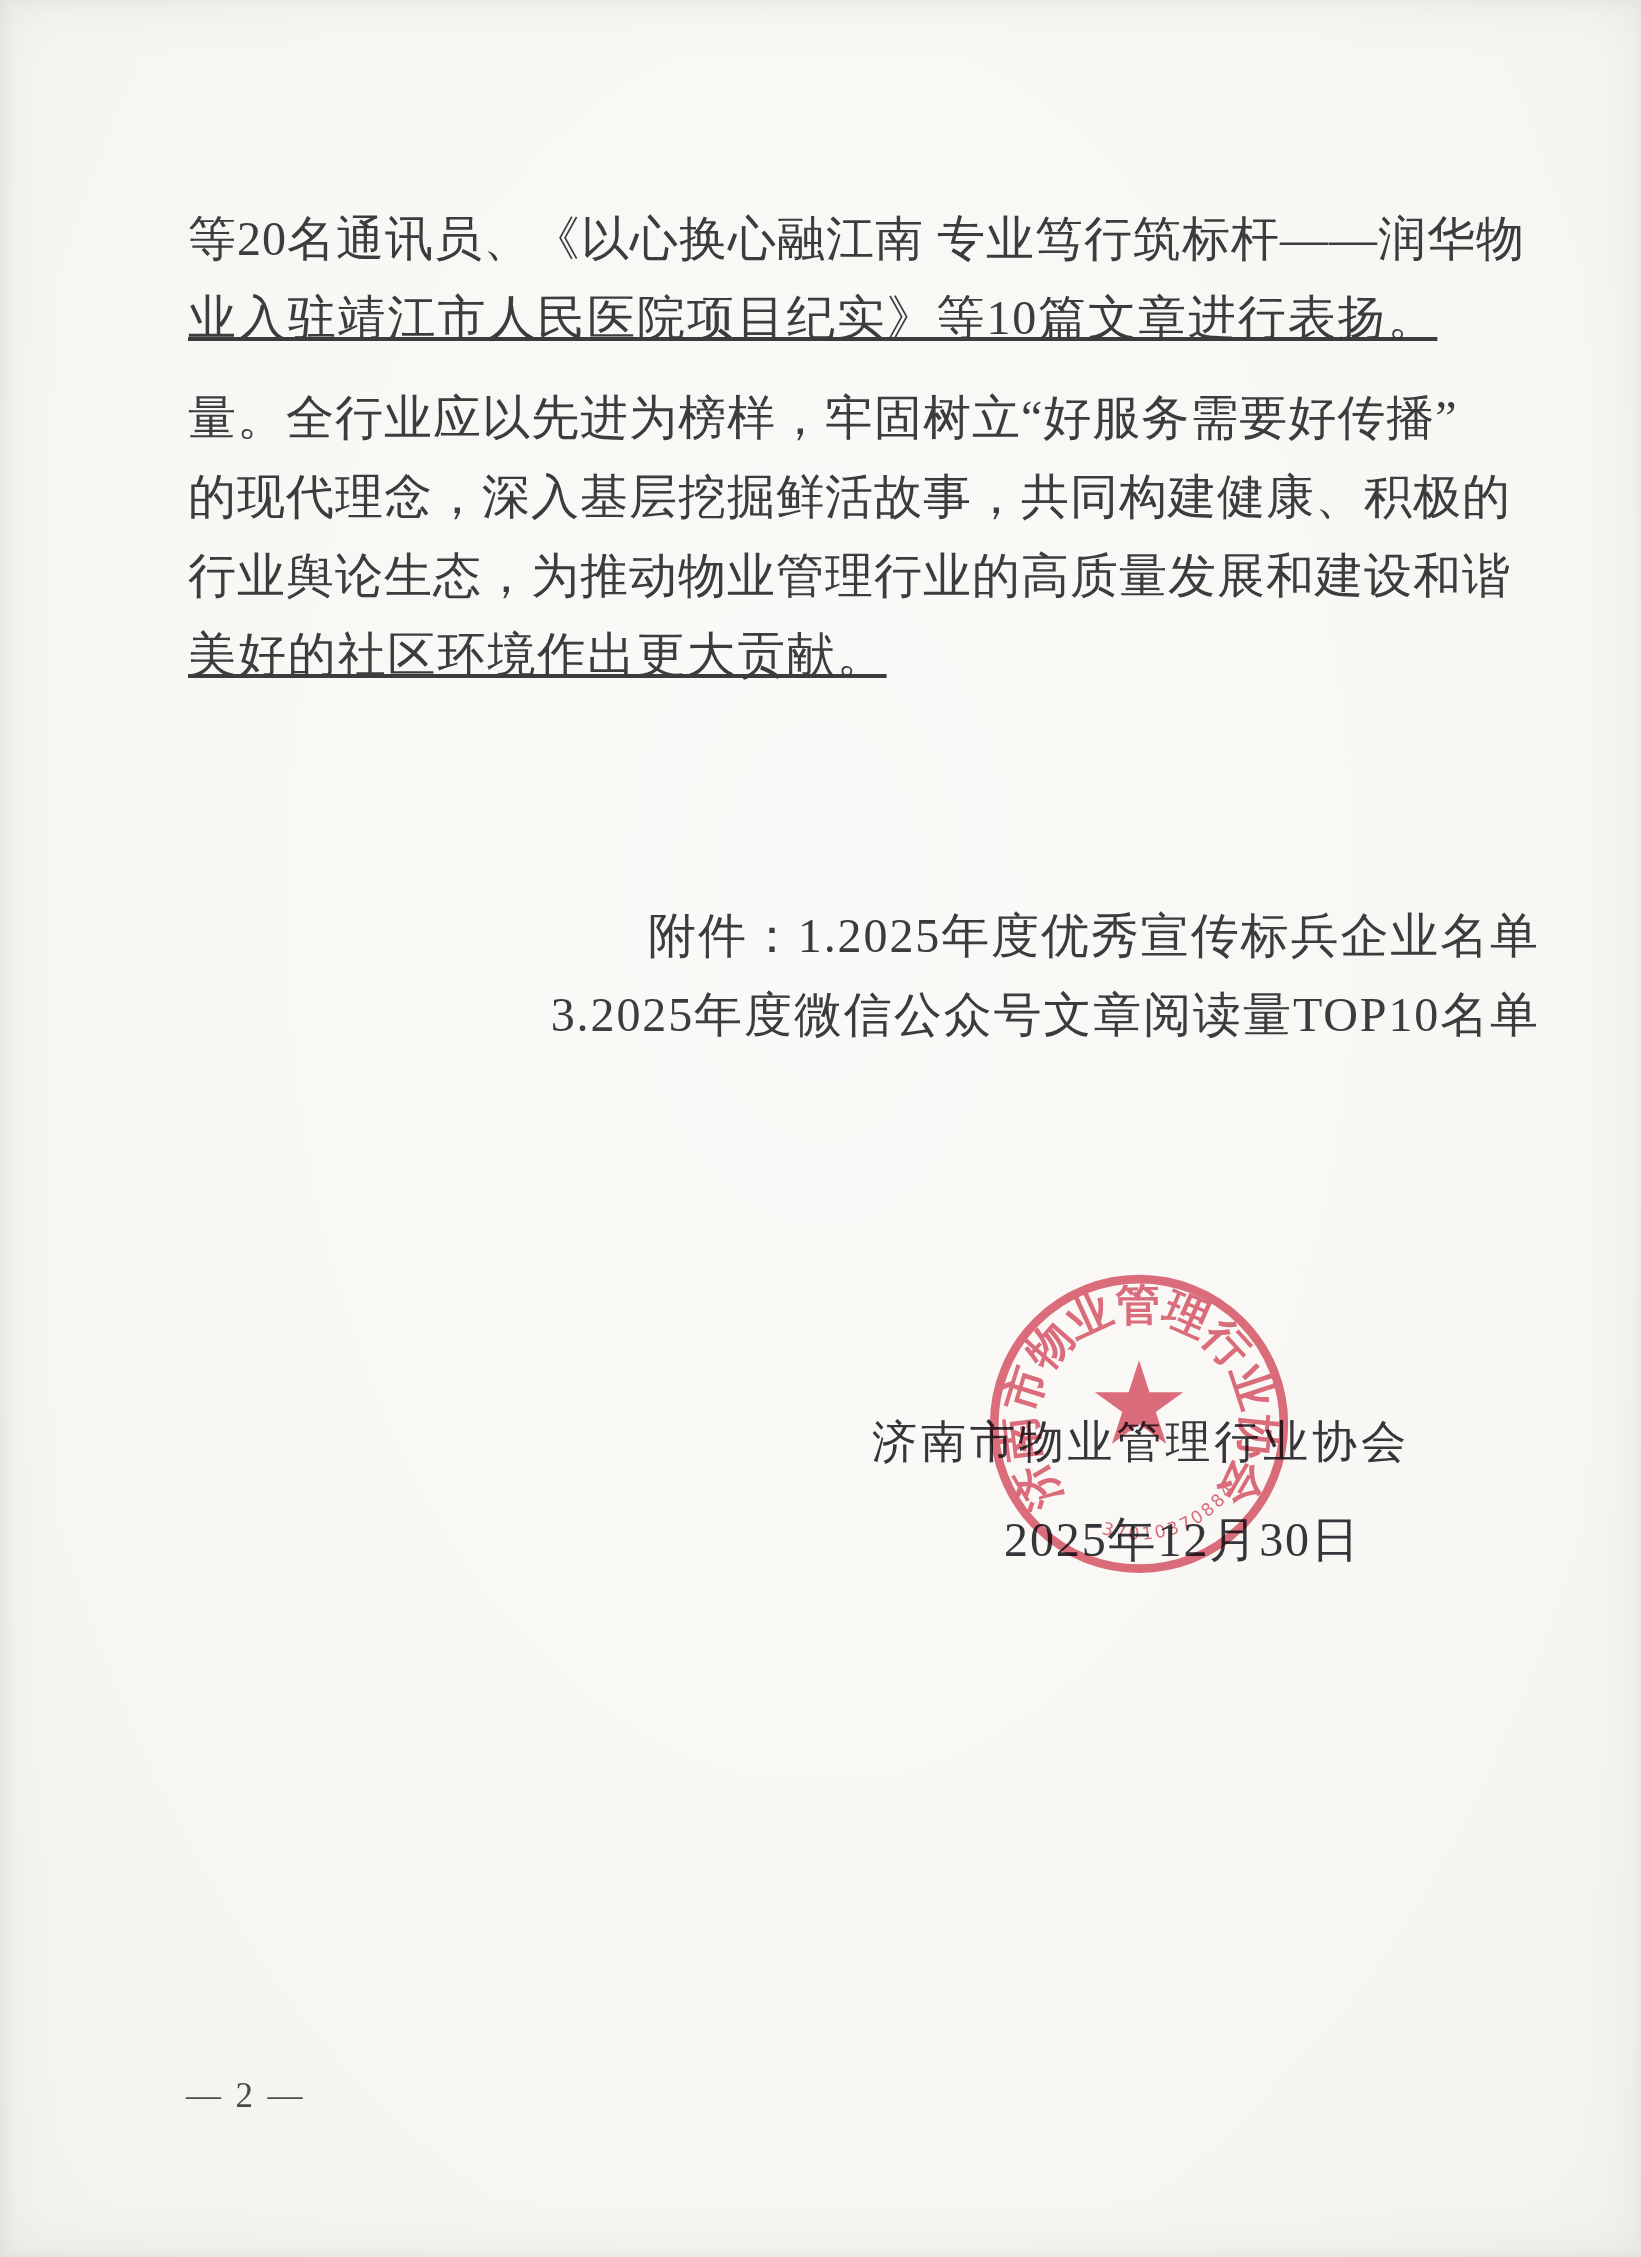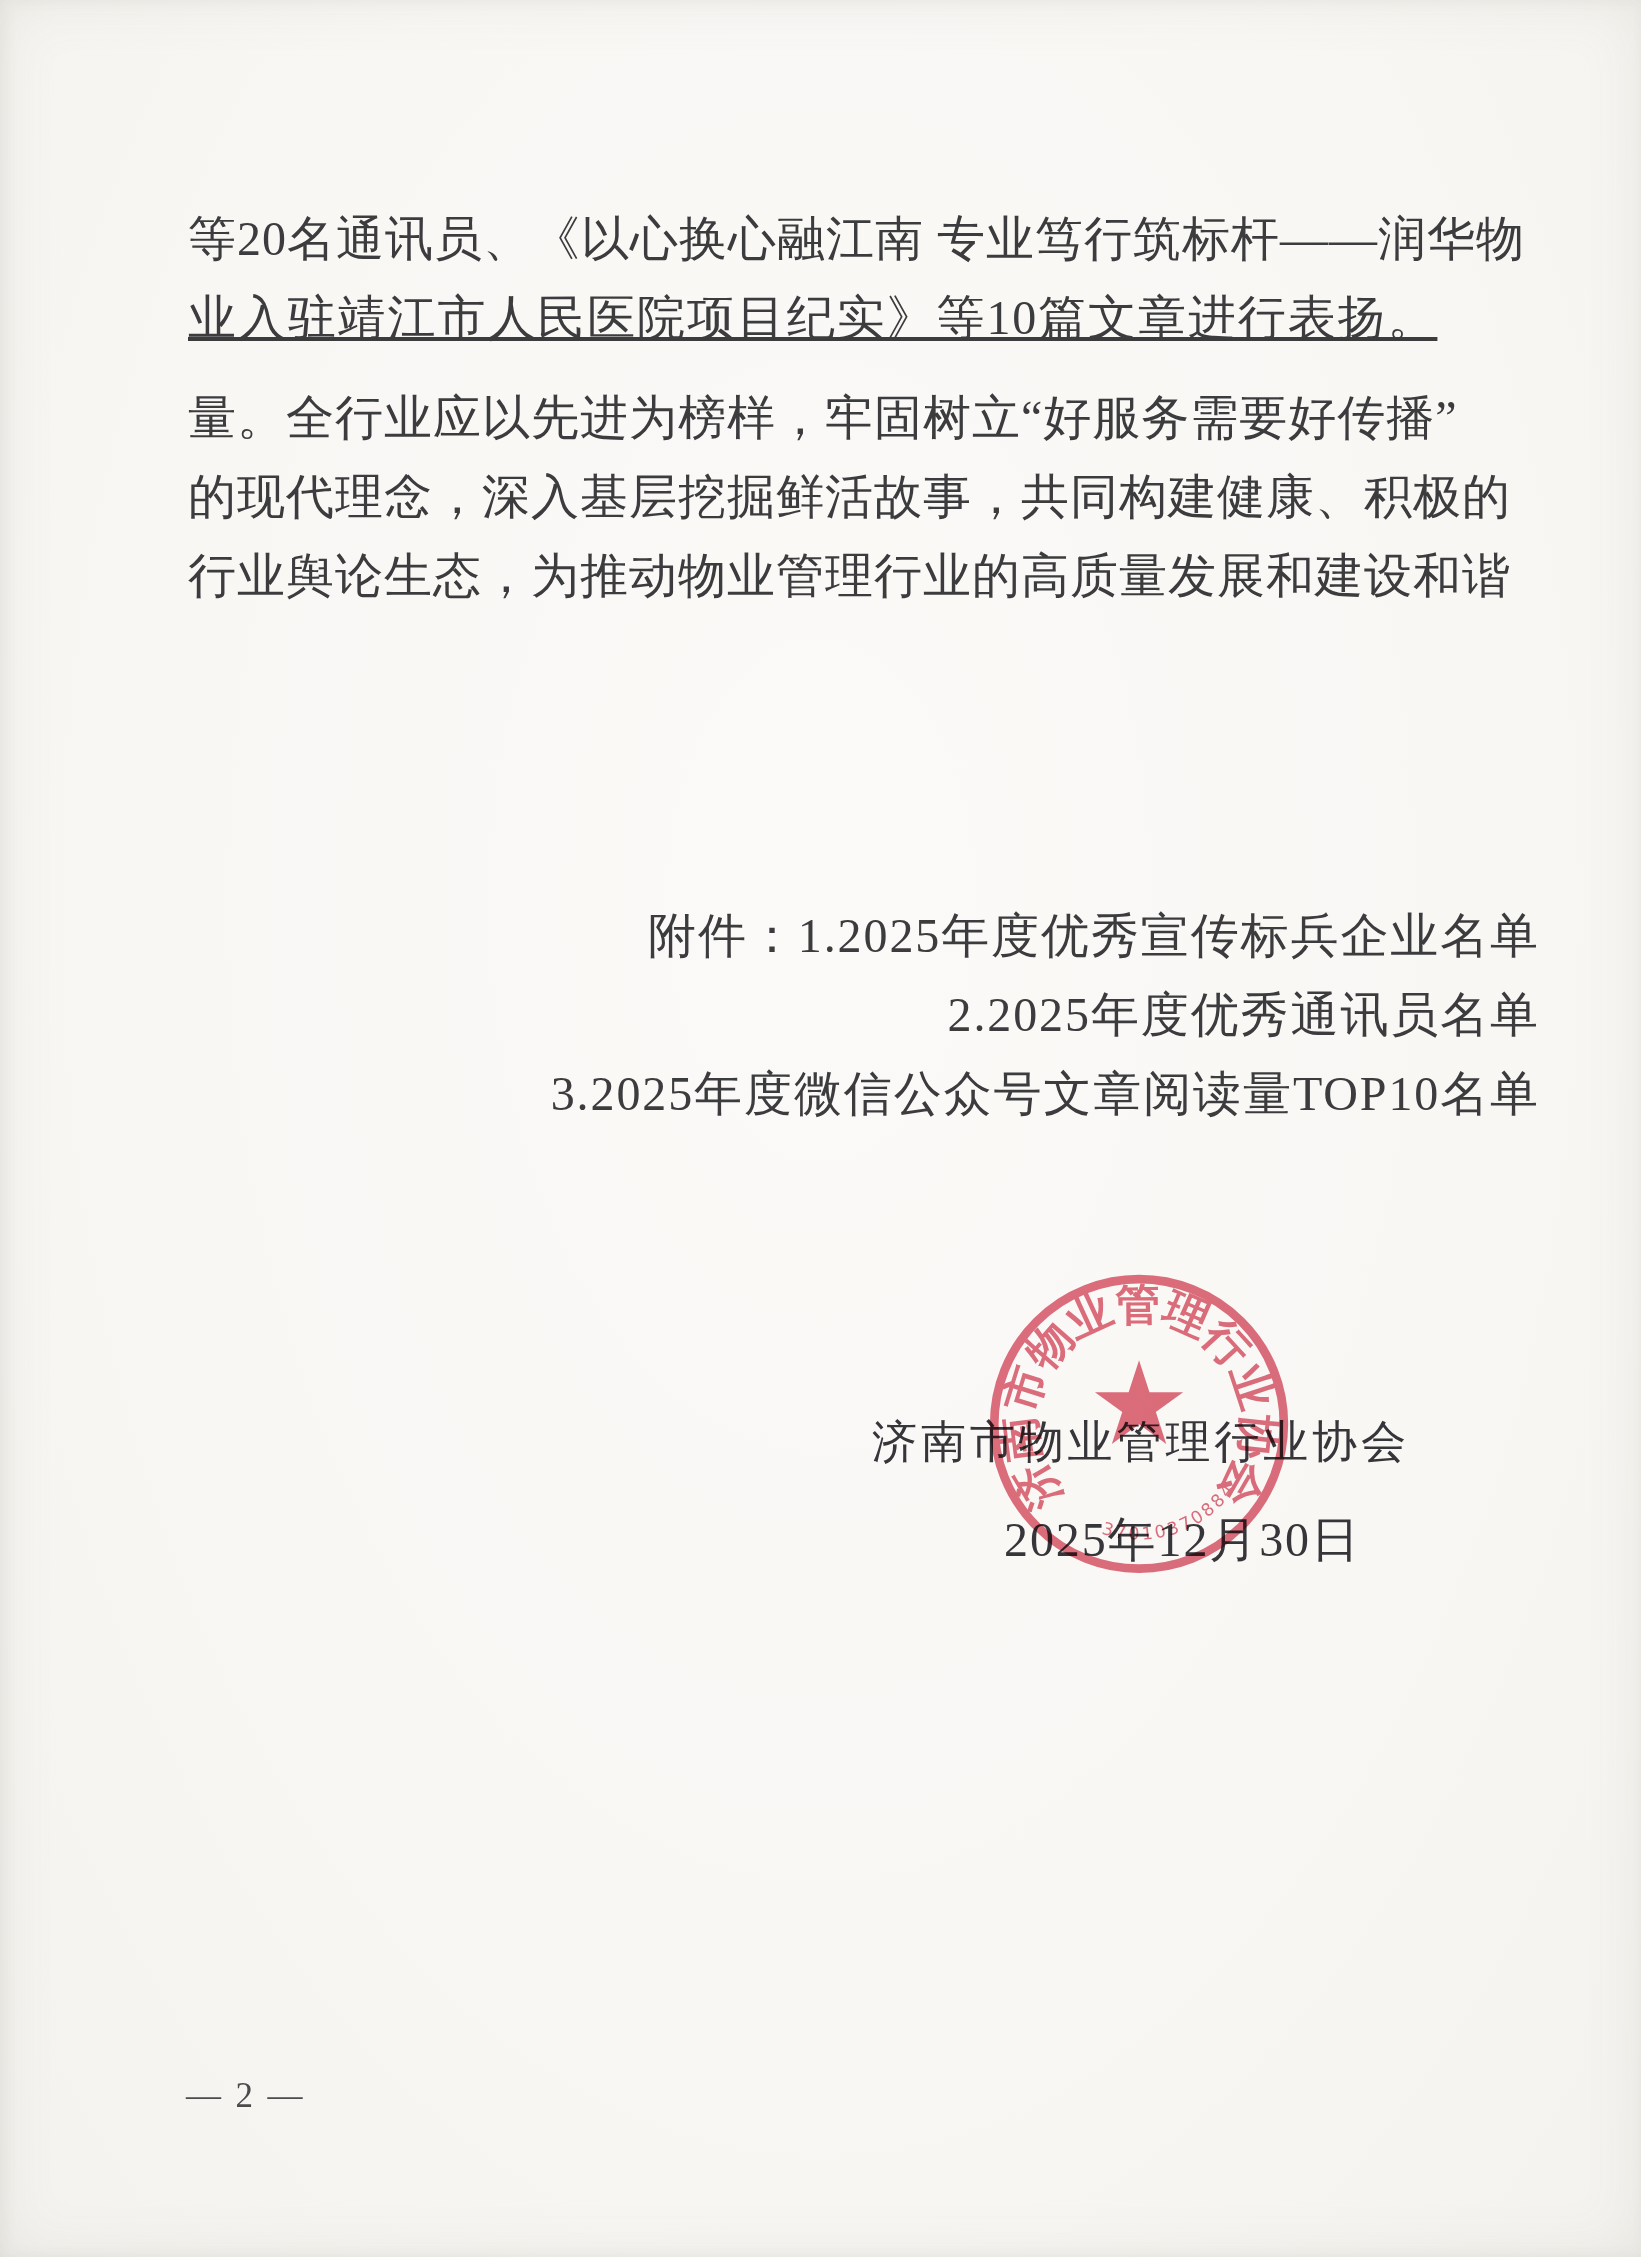--- a/index.html
+++ b/index.html
@@ -75,27 +75,27 @@
 
 <div class="page">
 
   <div class="body-text">
     <div class="line">等20名通讯员、《以心换心融江南 专业笃行筑标杆——润华物</div>
     <div class="line end">业入驻靖江市人民医院项目纪实》等10篇文章进行表扬。</div>
     <div class="para-gap"></div>
     <div class="line">量。全行业应以先进为榜样，牢固树立“好服务需要好传播”</div>
     <div class="line">的现代理念，深入基层挖掘鲜活故事，共同构建健康、积极的</div>
     <div class="line">行业舆论生态，为推动物业管理行业的高质量发展和建设和谐</div>
+    <div class="line end">美好的社区环境作出更大贡献。</div>
   </div>
 
   <div class="attachments">
     <div class="att-line att-first">
       <span>附件：</span><span>1.2025年度优秀宣传标兵企业名单</span>
     </div>
-    <div class="att-line att-rest">2.2025年度优秀通讯员名单</div>
     <div class="att-line att-rest">3.2025年度微信公众号文章阅读量TOP10名单</div>
   </div>
 
   <div class="signature-org">济南市物业管理行业协会</div>
   <div class="signature-date">2025年12月30日</div>
 
   <svg class="seal-svg" width="1641" height="2257" viewBox="0 0 1700 2338" xmlns="http://www.w3.org/2000/svg">
     <defs>
       <path id="sealArc" d="M 1103.6 1551.4 A 108 108 0 1 1 1256.4 1551.4" fill="none"></path>
       <path id="sealCodeArc" d="M 1076.1 1535.0 A 120 120 0 0 0 1283.9 1535.0" fill="none"></path>

